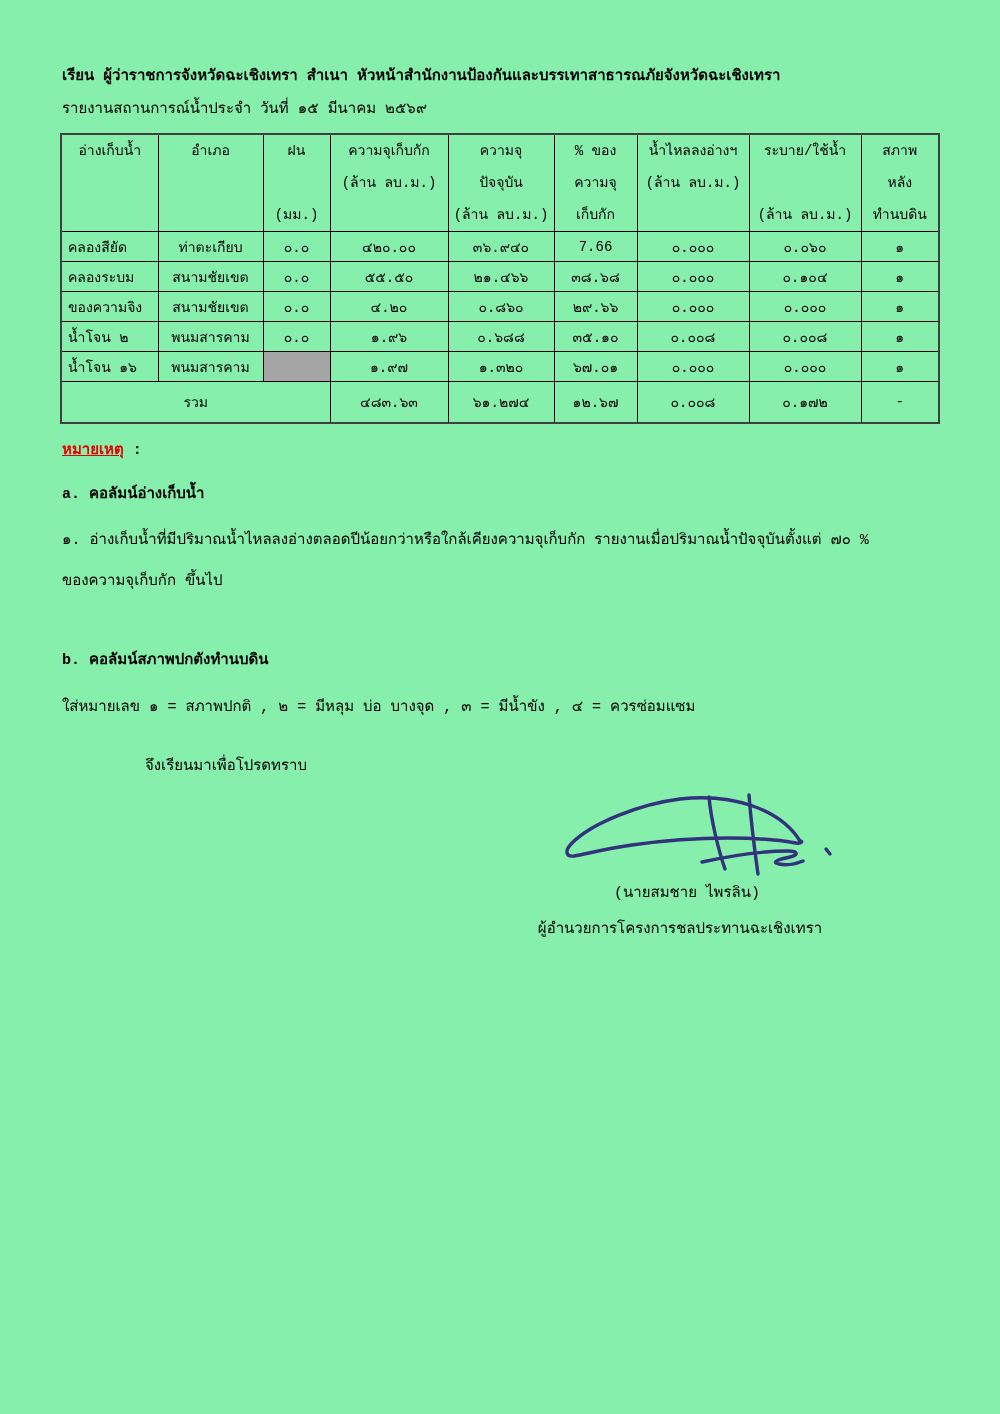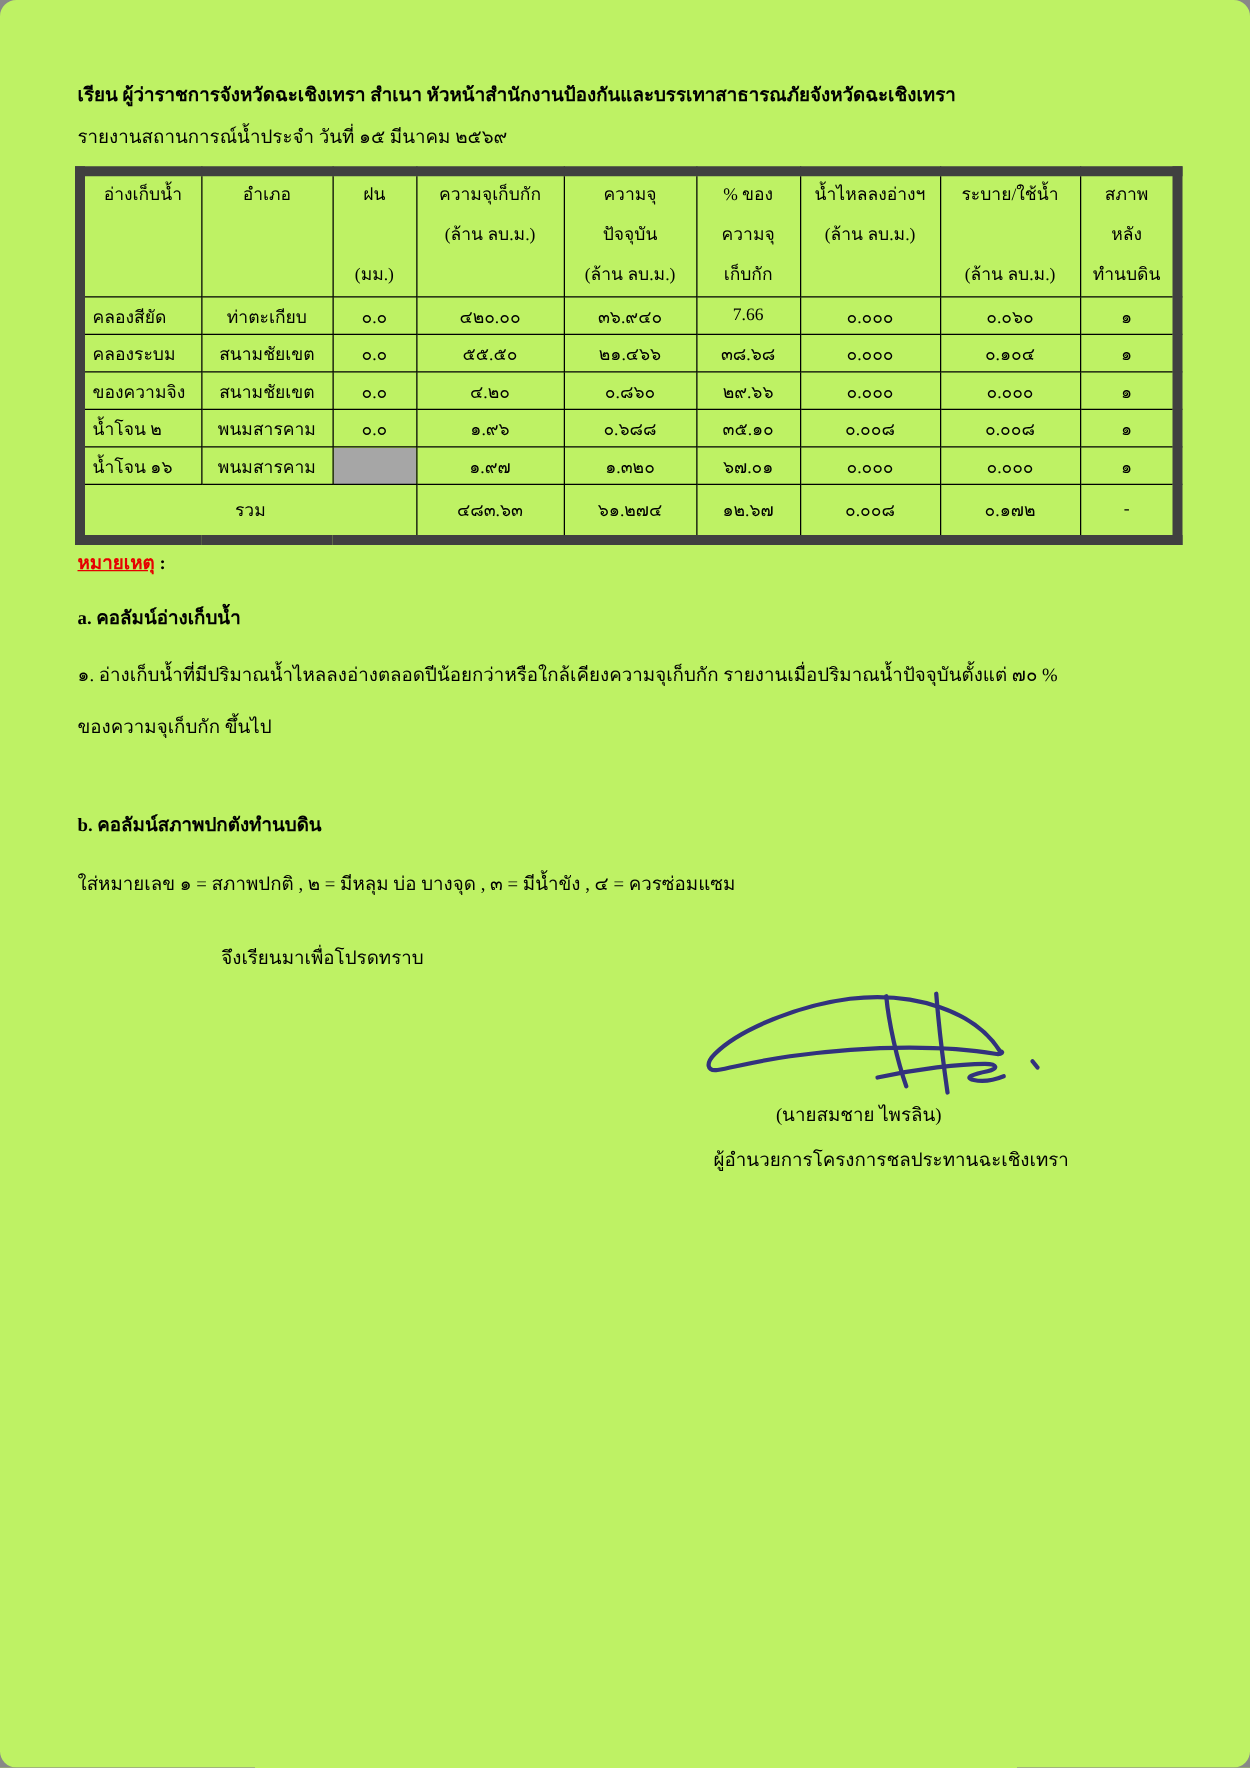--- a/index.html
+++ b/index.html
@@ -1,38 +1,37 @@
 <!DOCTYPE html>
 <html lang="th"><head>
 <meta charset="utf-8">
 <style>
   html,body{margin:0;padding:0;background:#888;}
   .doc{
     position:relative;
     width:1000px;height:1414px;
     margin:0 auto;
-    background:#bef264;
-    font-family:Liberation Serif, serif;
+    background:#86efac;
+    font-family:Liberation Mono, monospace;
     color:#000;
     overflow:hidden;
-    border-radius:13px;
   }
   .line{position:absolute;left:62px;font-size:15px;line-height:1.5;white-space:nowrap;}
   .bold{font-weight:bold;}
   .addressee{top:66px;}
   .subject{top:99px;}
 
   
   table.report{
     position:absolute;top:133px;left:60px;
     border-collapse:collapse;
     width:878px;
     table-layout:fixed;
     font-size:14px;
-    border:8px solid #404040;
+    border:2px solid #404040;
   }
   table.report td,table.report th{
     border:1px solid #000;
     text-align:center;
     vertical-align:middle;
     font-weight:normal;
     padding:0 2px;
     overflow:hidden;
   }
   table.report th{height:96px;vertical-align:top;}
@@ -45,26 +44,26 @@
 
   
   .note-heading{top:440px;font-weight:bold;}
   .note-heading .red{color:#e60000;text-decoration:underline;}
   .a-title{top:484px;}
   .a1l1{top:530px;}
   .a1l2{top:571px;}
   .a2{top:607px;}
   .b-title{top:650px;}
   .b1{top:697px;}
-  .closing{top:756px;left:145px;margin-left:32px;}
+  .closing{top:756px;left:145px;}
 
   
   .sig{position:absolute;top:791px;left:552px;width:295px;height:90px;}
   .signer-name{position:absolute;top:880px;left:557px;width:260px;text-align:center;font-size:15px;}
-  .signer-title{position:absolute;top:916px;left:563px;width:300px;text-align:center;font-size:15px;}
+  .signer-title{position:absolute;top:916px;left:530px;width:300px;text-align:center;font-size:15px;}
 </style>
 </head>
 <body>
 
 <div class="doc">
 
   <div class="line bold addressee">เรียน ผู้ว่าราชการจังหวัดฉะเชิงเทรา สำเนา หัวหน้าสำนักงานป้องกันและบรรเทาสาธารณภัยจังหวัดฉะเชิงเทรา</div>
   <div class="line subject">รายงานสถานการณ์น้ำประจำ วันที่ ๑๕ มีนาคม ๒๕๖๙</div>
 
   <table class="report">

